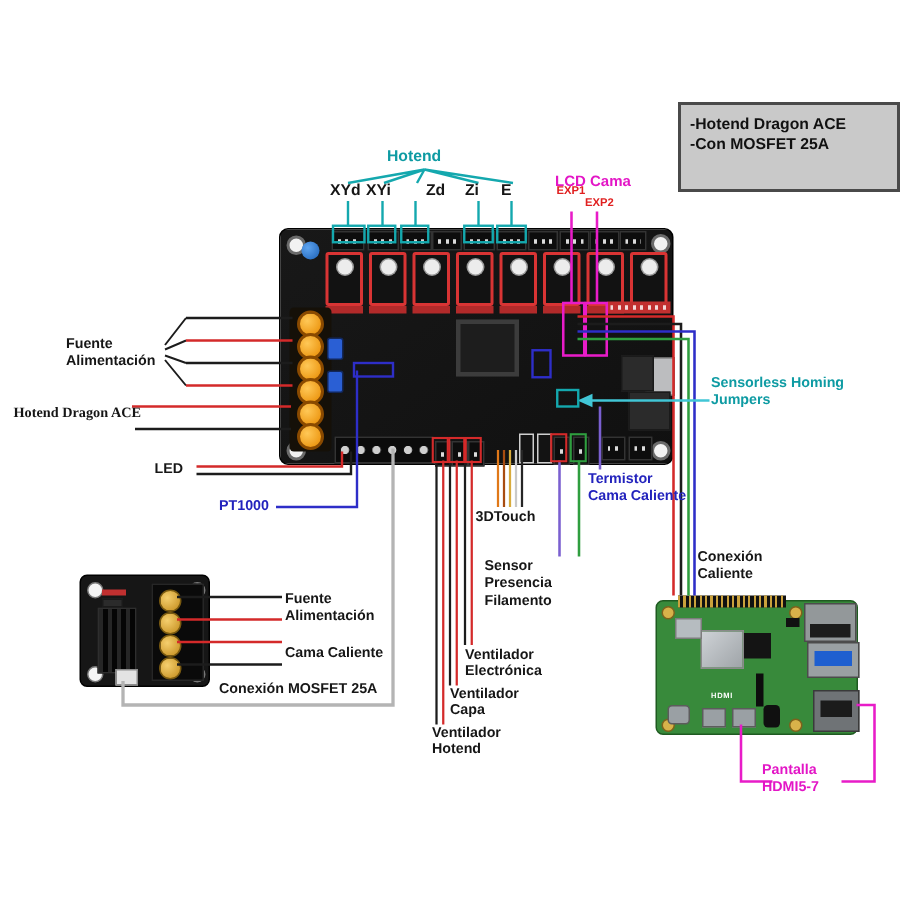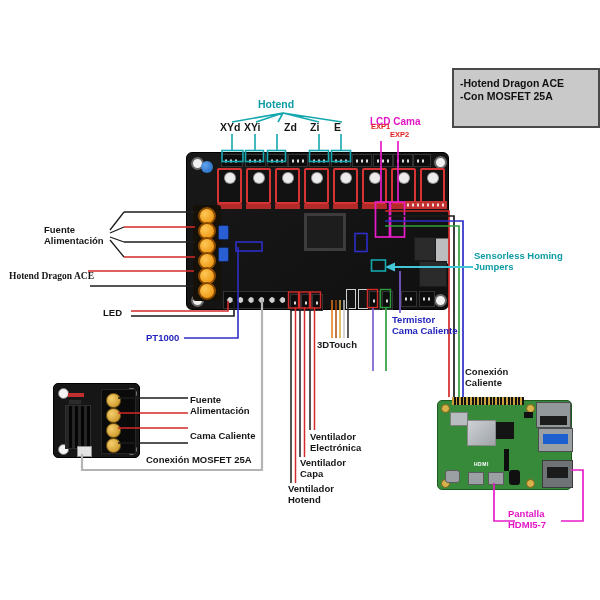--- a/index.html
+++ b/index.html
@@ -290,20 +290,22 @@
   <div class="lbl center" style="left:44px;top:224px;width:66px;">Fuente
 Alimentación</div>
   <div class="lbl" style="left:9px;top:271px;font-family:Liberation Serif, serif;">Hotend Dragon ACE</div>
   <div class="lbl" style="left:103px;top:307px;">LED</div>
   <div class="lbl blue" style="left:146px;top:332px;">PT1000</div>
   <div class="lbl teal" style="left:474px;top:250px;">Sensorless Homing
 Jumpers</div>
   <div class="lbl blue" style="left:392px;top:314px;">Termistor
 Cama Caliente</div>
   <div class="lbl" style="left:317px;top:339px;">3DTouch</div>
+  <div class="lbl center" style="left:323px;top:372px;width:76px;">Sensor Presencia
+Filamento</div>
   <div class="lbl" style="left:465px;top:366px;">Conexión
 Caliente</div>
   <div class="lbl" style="left:310px;top:431px;">Ventilador
 Electrónica</div>
   <div class="lbl" style="left:300px;top:457px;">Ventilador
 Capa</div>
   <div class="lbl" style="left:288px;top:483px;">Ventilador
 Hotend</div>
   <div class="lbl" style="left:190px;top:394px;">Fuente
 Alimentación</div>

